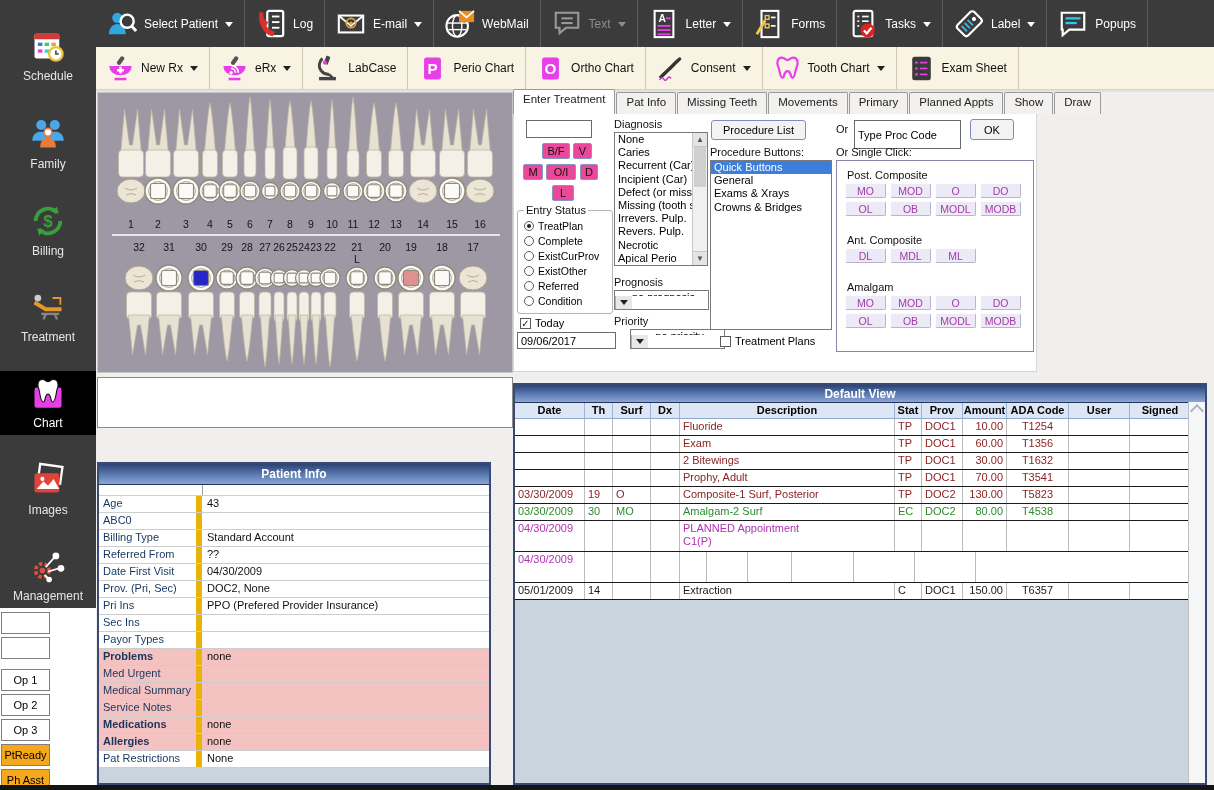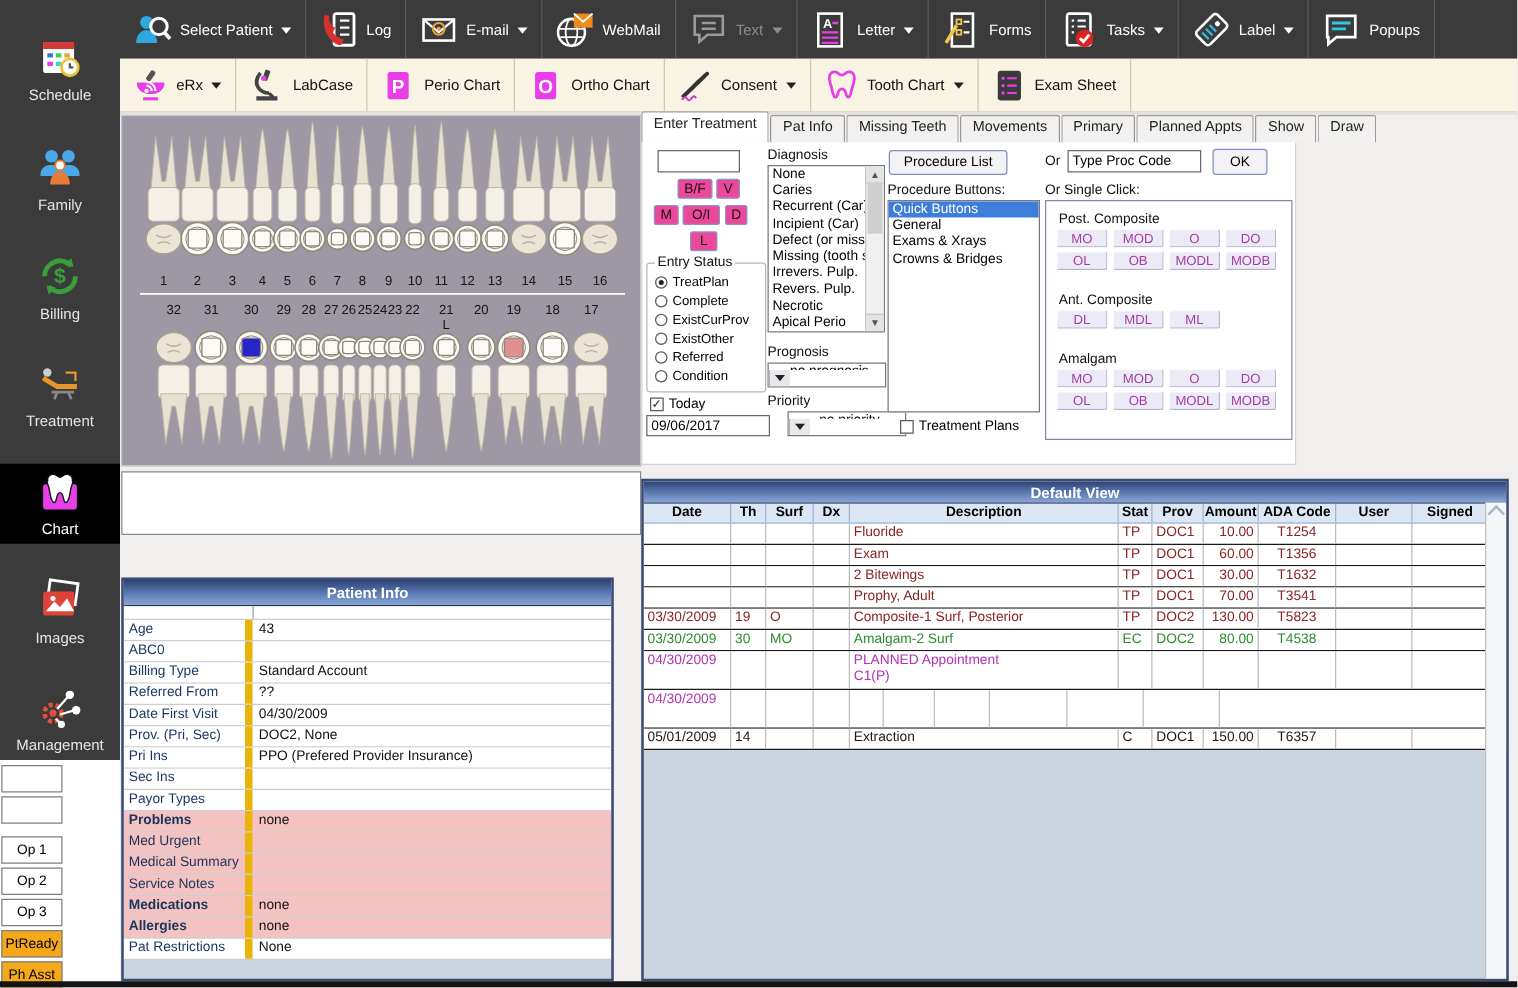--- a/index.html
+++ b/index.html
@@ -303,20 +303,32 @@
           <svg viewBox="0 0 32 32" font-family="Liberation Sans,sans-serif" style="width: 30px; height: 30px;">
             <path d="M4 4 h24 v18 h-16 l-7 6 v-6 h-1 z" fill="none" stroke="#fff" stroke-width="2.3"></path>
             <line x1="8" y1="10" x2="24" y2="10" stroke="#30c8e8" stroke-width="2.4"></line>
             <line x1="8" y1="15" x2="20" y2="15" stroke="#30c8e8" stroke-width="2.4"></line>
           </svg>
         </span>
         <span class="lbl">Popups</span>
       </div>
     </div>
   <div id="toolbar-second">
+      <div class="tb-btn">
+        <span style="display: flex;">
+          <svg viewBox="0 0 32 32" font-family="Liberation Sans,sans-serif" style="width: 27px; height: 27px;">
+            <rect x="14" y="1" width="5" height="11" rx="2" fill="#555" transform="rotate(35 16 6)"></rect>
+            <path d="M3 13 h26 v1.5 a13 9.5 0 0 1 -26 0 z" fill="#e83ee8"></path>
+            <path d="M12 18 h8 M16 14 v8" stroke="#fff" stroke-width="3"></path>
+            <rect x="9" y="27" width="14" height="3" fill="#e83ee8"></rect>
+          </svg>
+        </span>
+        <span class="lbl">New Rx</span>
+        <span class="dd-arrow dark"></span>
+      </div>
       <div class="tb-btn">
         <span style="display: flex;">
           <svg viewBox="0 0 32 32" font-family="Liberation Sans,sans-serif" style="width: 27px; height: 27px;">
             <rect x="14" y="1" width="5" height="11" rx="2" fill="#555" transform="rotate(35 16 6)"></rect>
             <path d="M3 13 h26 v1.5 a13 9.5 0 0 1 -26 0 z" fill="#e83ee8"></path>
             <circle cx="12" cy="21" r="2" fill="#fff"></circle>
             <path d="M12 16 a5 5 0 0 1 5 5 M12 12.5 a8.5 8.5 0 0 1 8.5 8.5" stroke="#fff" stroke-width="2" fill="none"></path>
             <rect x="9" y="27" width="14" height="3" fill="#e83ee8"></rect>
           </svg>
         </span>
@@ -747,21 +759,21 @@
     <div class="push-btn" style="left:197px;top:6px;width:95px;height:20px;">Procedure List</div>
     <div class="ctl-label" style="left:196px;top:32px;">Procedure Buttons:</div>
     <div class="listbox" style="left:196px;top:46px;width:122px;height:170px;" id="procbtn-list">
         <div class="lb-item sel">Quick Buttons</div>
         <div class="lb-item">General</div>
         <div class="lb-item">Exams &amp; Xrays</div>
         <div class="lb-item">Crowns &amp; Bridges</div>
       </div>
 
     <div class="ctl-label" style="left:322px;top:9px;">Or</div>
-    <input class="tb-input" style="left: 340px; top: 6px; width: 107px; height: 18px;" value="Type Proc Code">
+    <input class="tb-input" style="left: 340px; top: 6px; width: 107px; height: 29px;" value="Type Proc Code">
     <div class="push-btn" style="left:456px;top:5px;width:44px;height:21px;">OK</div>
     <div class="ctl-label" style="left:322px;top:32px;">Or Single Click:</div>
     <div id="single-panel">
         <div class="sc-group-name">Post. Composite</div>
         <div class="sc-row">
           <div class="sc-btn">MO</div>
           <div class="sc-btn">MOD</div>
           <div class="sc-btn">O</div>
           <div class="sc-btn">DO</div>
         </div>

